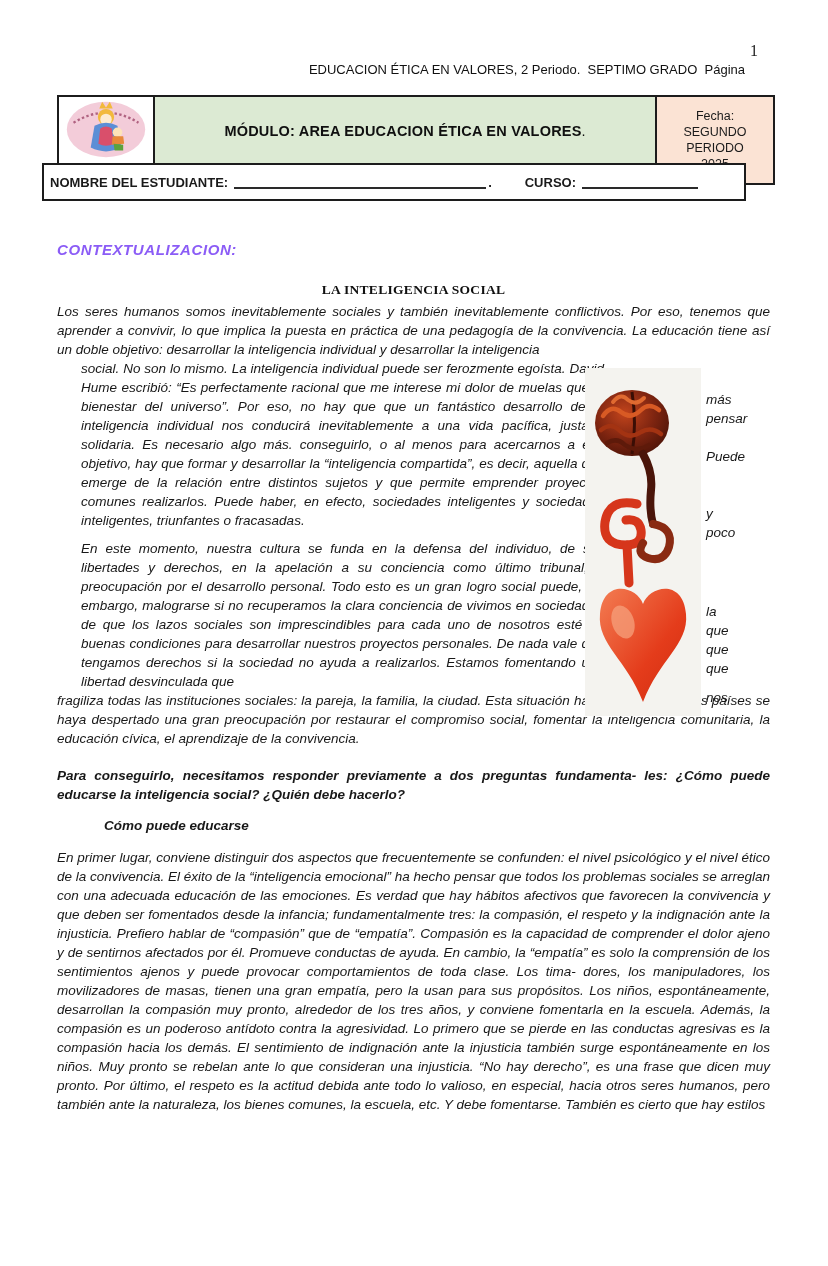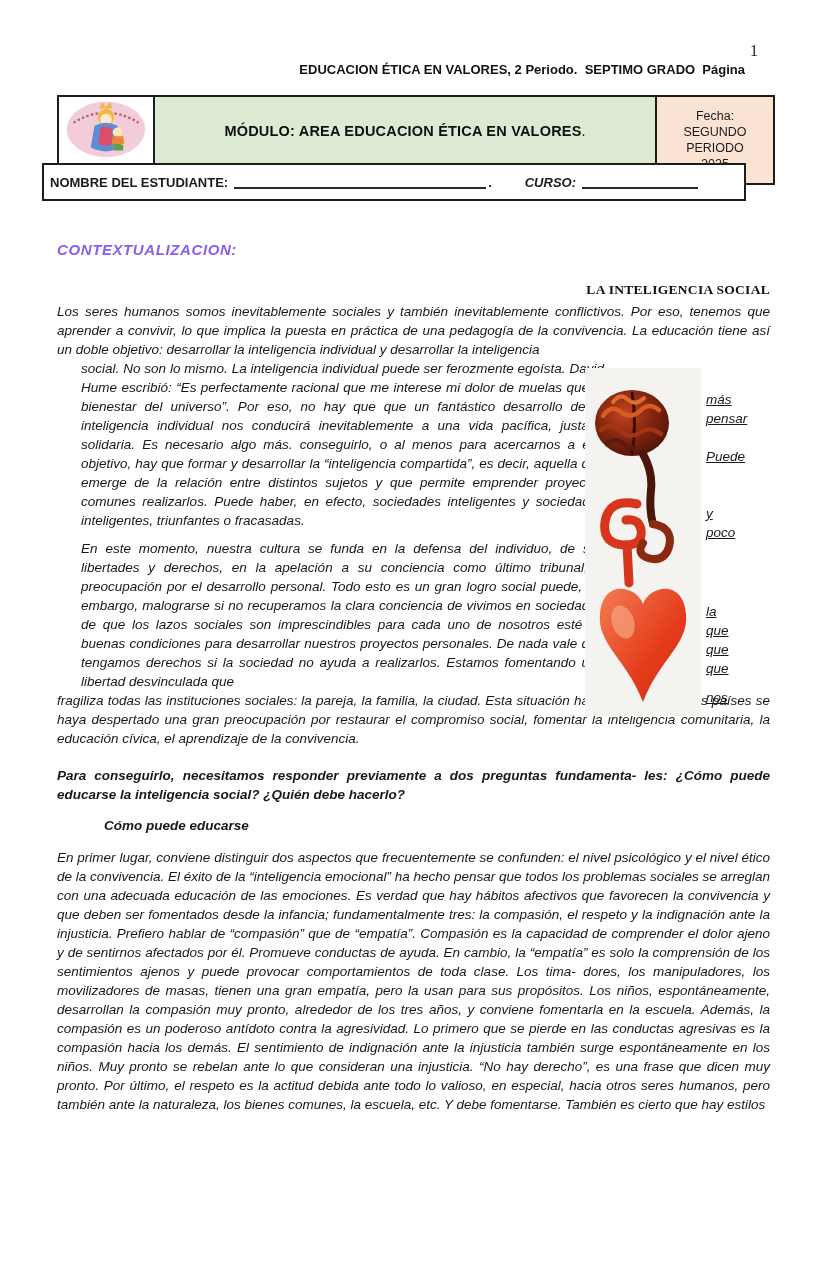--- a/index.html
+++ b/index.html
@@ -7,21 +7,21 @@
   .page {
     position:relative; width:828px; height:1266px; background:#ffffff;
     font-family:"Liberation Sans", sans-serif; color:#1a1a1a; overflow:hidden;
   }
   .page-number {
     position:absolute; top:42px; left:750px; width:30px;
     font-family:"Liberation Serif", serif; font-size:16px; color:#222;
   }
   .running-header {
     position:absolute; top:62px; left:0; width:745px; text-align:right;
-    font-size:13px; color:#111; white-space:pre;font-weight:bold;
+    font-size:13px; color:#111; white-space:pre;
   }
   
   .cell { position:absolute; border:2px solid #1c1c1c; }
   .logo-cell { left:57px; top:95px; width:98px; height:71px; background:#fff;
     display:flex; align-items:center; justify-content:center; }
   .title-cell { left:153px; top:95px; width:504px; height:71px; background:#dcead3;
     display:flex; align-items:center; justify-content:center; text-align:center; }
   .title-cell .t { font-weight:bold; font-size:14.5px; letter-spacing:0.2px; color:#101010; }
   .title-cell .dot { font-size:14.5px; color:#101010; }
   .date-cell { left:655px; top:95px; width:120px; height:90px; background:#fbe3d4;
@@ -29,47 +29,47 @@
     font-size:12.5px; line-height:16px; color:#1b1b1b; text-align:center; z-index:1; }
   .name-box {
     position:absolute; left:42px; top:163px; width:704px; height:38px;
     background:#ffffff; border:2.5px solid #1c1c1c; z-index:2;
     display:flex; align-items:center; padding:0 6px; font-weight:bold; font-size:13px;
   }
   .blank { display:inline-block; border-bottom:2px solid #2a2a2a; height:14px; }
   .blank.name { width:252px; margin-left:6px; }
   .blank.curso { width:116px; margin-left:6px; margin-right:40px; }
   .name-box .dot { margin-left:2px; }
-  .name-box .curso-label { margin-left:auto;font-style:italic; }
+  .name-box .curso-label { margin-left:auto; }
   
   .contextualizacion {
     position:absolute; left:57px; top:241px;
     font-size:15px; font-weight:bold; font-style:italic; letter-spacing:0.6px; color:#8b5cf6;
   }
   .article-title {
-    position:absolute; left:57px; top:282px; width:713px; text-align:right;
+    position:absolute; left:57px; top:282px; width:713px; text-align:center;
     font-family:"Liberation Serif", serif; font-weight:bold; font-size:13.5px;
     letter-spacing:0.3px; color:#101010;
   }
   
   .article {
     position:absolute; left:57px; top:302px; width:713px;
     font-size:13.5px; line-height:19px; font-style:italic; color:#181818;
     text-align:justify;
   }
   .article p { margin:0; }
   .article p.narrow { width:523px;margin-left:24px; }
   .article p.gap-s { margin-top:9px; }
   .article p.gap-m { margin-top:18px;font-weight:bold; }
   .article h3 { margin-top:12px; font-size:13.5px; font-style:italic; font-weight:bold;margin-left:47px; }
   .article p.after-head { margin-top:13px; }
   .figure {
     position:absolute; left:528px; top:66px; width:116px; height:348px;
   }
-  .rword { position:absolute; left:649px; font-style:italic;text-decoration:underline; }
+  .rword { position:absolute; left:649px; font-style:italic; }
 </style>
 </head>
 <body>
 
 <div class="page">
 
   <div class="page-number">1</div>
   <div class="running-header">EDUCACION ÉTICA EN VALORES, 2 Periodo.  SEPTIMO GRADO  Página</div>
 
   <div class="cell logo-cell">

